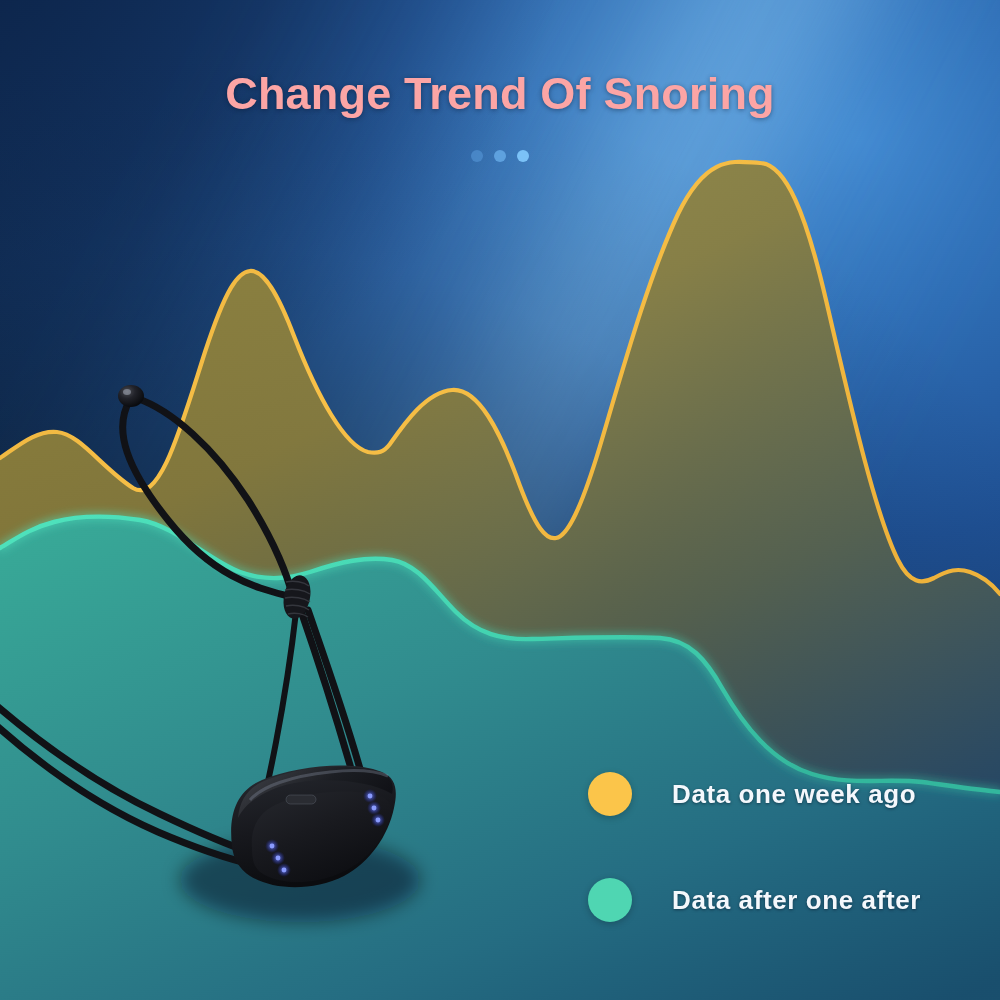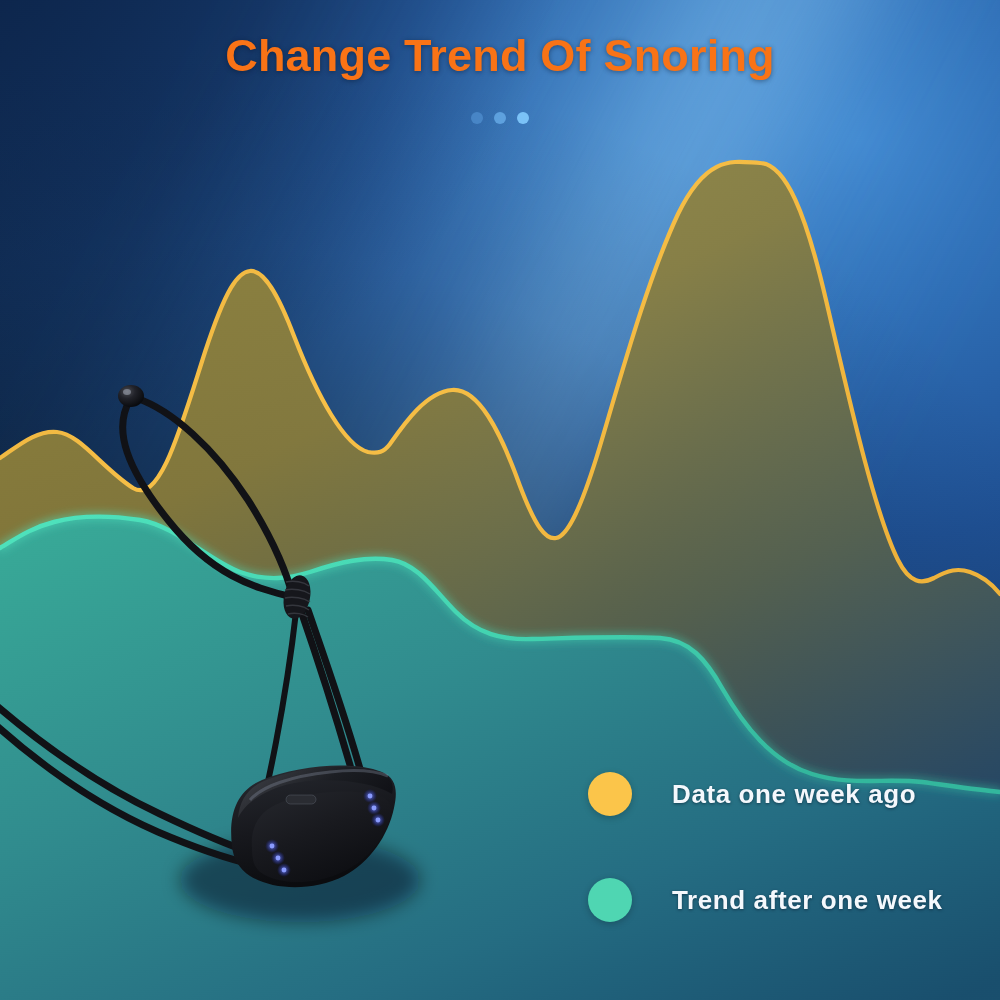--- a/index.html
+++ b/index.html
@@ -95,25 +95,25 @@
   
   .header {
     position: absolute;
     top: 0; left: 0; right: 0;
     text-align: center;
     pointer-events: none;
     z-index: 40;
   }
   .chart-title {
     margin: 0;
-    padding-top: 30px;
+    padding-top: 68px;
     font-size: 45px;
     font-weight: bold;
     letter-spacing: 0.2px;
-    color: #f97316;
+    color: #fca5a5;
     text-shadow: 0 1px 5px rgba(5,20,44,0.45);
     font-family: "Liberation Sans", "DejaVu Sans", sans-serif;
   }
   .dots {
     margin-top: 30px;
     display: flex;
     justify-content: center;
     align-items: center;
     gap: 11px;
   }
@@ -415,18 +415,18 @@
     </div>
   </div>
 
   <div class="legend">
     <div class="legend-row">
       <span class="legend-swatch" style="background: rgb(251, 197, 74);"></span>
       <span class="legend-label">Data one week ago</span>
     </div>
     <div class="legend-row">
       <span class="legend-swatch" style="background: rgb(79, 214, 178);"></span>
-      <span class="legend-label">Trend after one week</span>
+      <span class="legend-label">Data after one after</span>
     </div>
   </div>
 
   <div class="bg-noise"></div>
 </div>
 
 </body></html>

